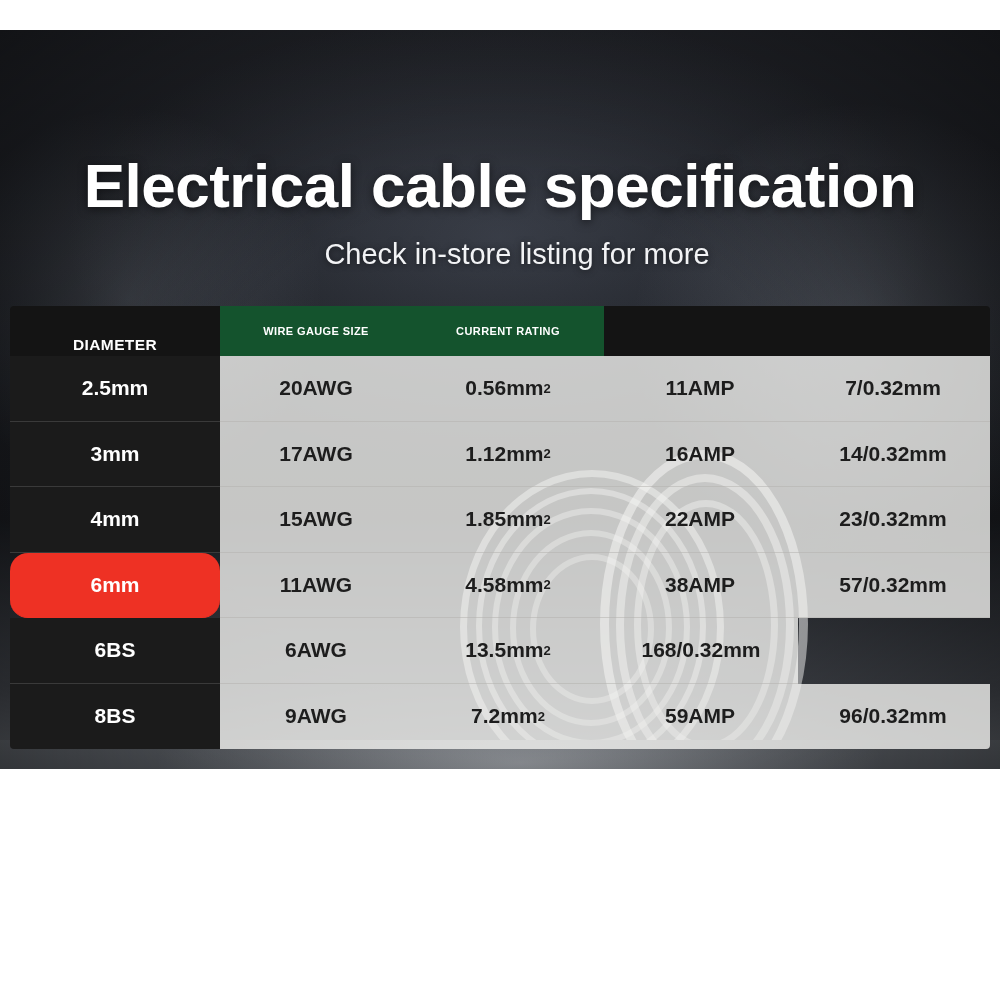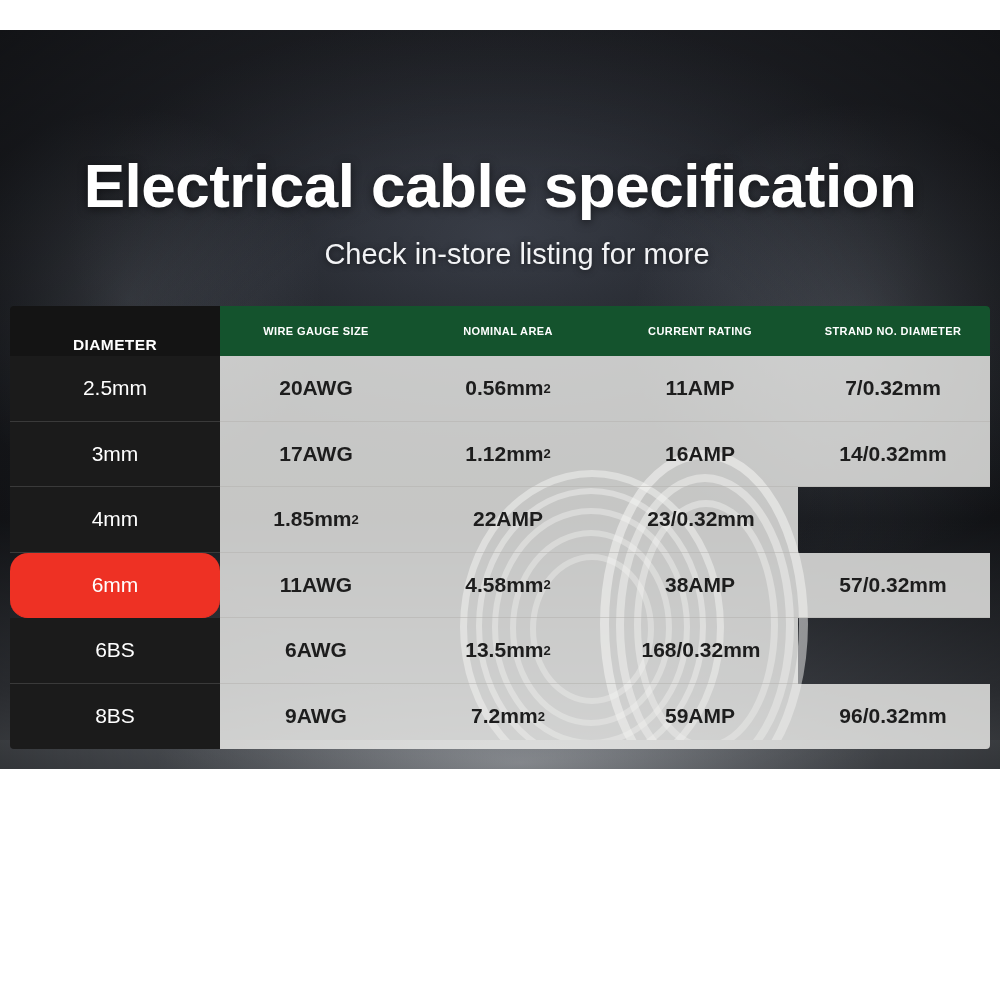--- a/index.html
+++ b/index.html
@@ -129,21 +129,21 @@
   }
   
   .c0 {
     width: 210px;
     height: 100%;
     background: #1b1b1b;
     display: flex;
     align-items: center;
     justify-content: center;
     color: #ffffff;
-    font-weight: normal;
+    font-weight: bold;
     border-bottom: 1px solid #3a3a3a;
     box-sizing: border-box;
     text-align: center;
   }
   .row.highlight .c0 {
     background: #ee3124;
     border-bottom: 1px solid #ee3124;
     border-radius: 18px;
   }
   .thead .c0 {
@@ -207,23 +207,21 @@
     <div class="vignette"></div>
   </div>
 
   <div class="title">Electrical cable specification</div>
   <div class="subtitle">Check in-store listing for more</div>
 
   <div class="table">
     <div class="thead">
       <div class="th c0">DIAMETER</div>
       <div class="th c1">WIRE GAUGE SIZE</div>
-      <div class="th c2">NOMINAL AREA</div>
       <div class="th c3">CURRENT RATING</div>
-      <div class="th c4">STRAND NO. DIAMETER</div>
     </div>
     <div class="tbody" id="tbody">
         <div class="row">
           <div class="cell c0">2.5mm</div>
           <div class="cell c1">20AWG</div>
           <div class="cell c2">
             <span>0.56mm</span>
             <sup>2</sup>
           </div>
           <div class="cell c3">11AMP</div>
@@ -234,20 +232,21 @@
           <div class="cell c1">17AWG</div>
           <div class="cell c2">
             <span>1.12mm</span>
             <sup>2</sup>
           </div>
           <div class="cell c3">16AMP</div>
           <div class="cell c4">14/0.32mm</div>
         </div>
         <div class="row">
           <div class="cell c0">4mm</div>
+          <div class="cell c1">15AWG</div>
           <div class="cell c2">
             <span>1.85mm</span>
             <sup>2</sup>
           </div>
           <div class="cell c3">22AMP</div>
           <div class="cell c4">23/0.32mm</div>
         </div>
         <div class="row highlight">
           <div class="cell c0">6mm</div>
           <div class="cell c1">11AWG</div>

